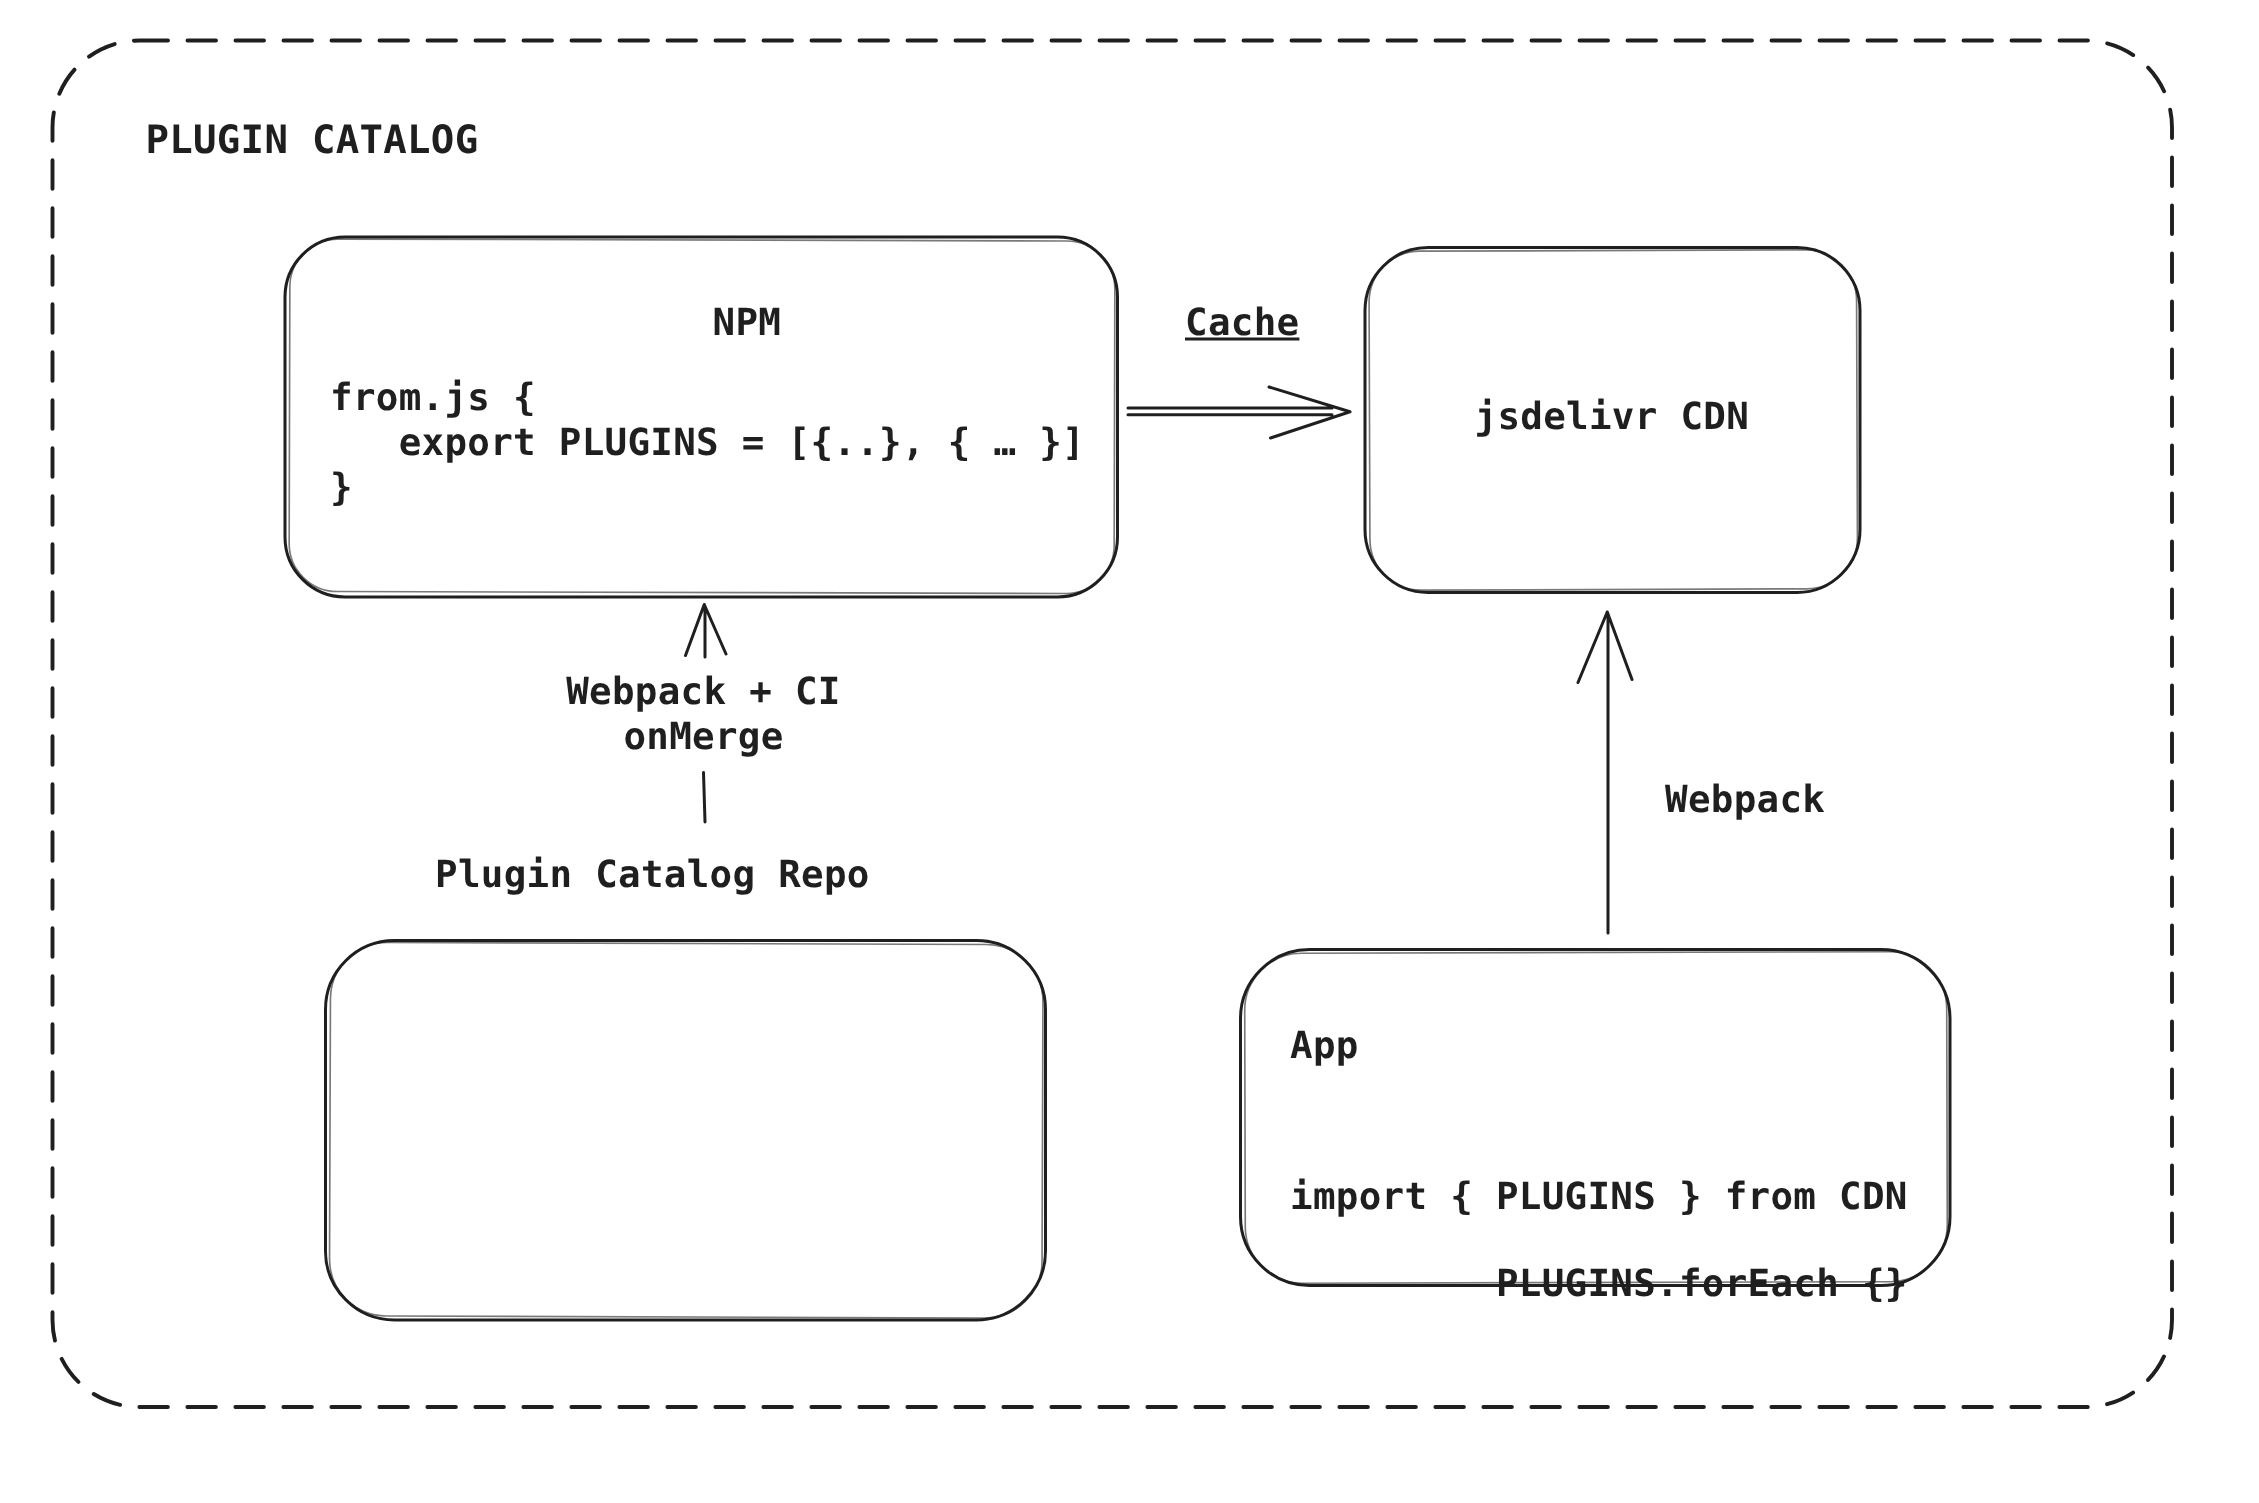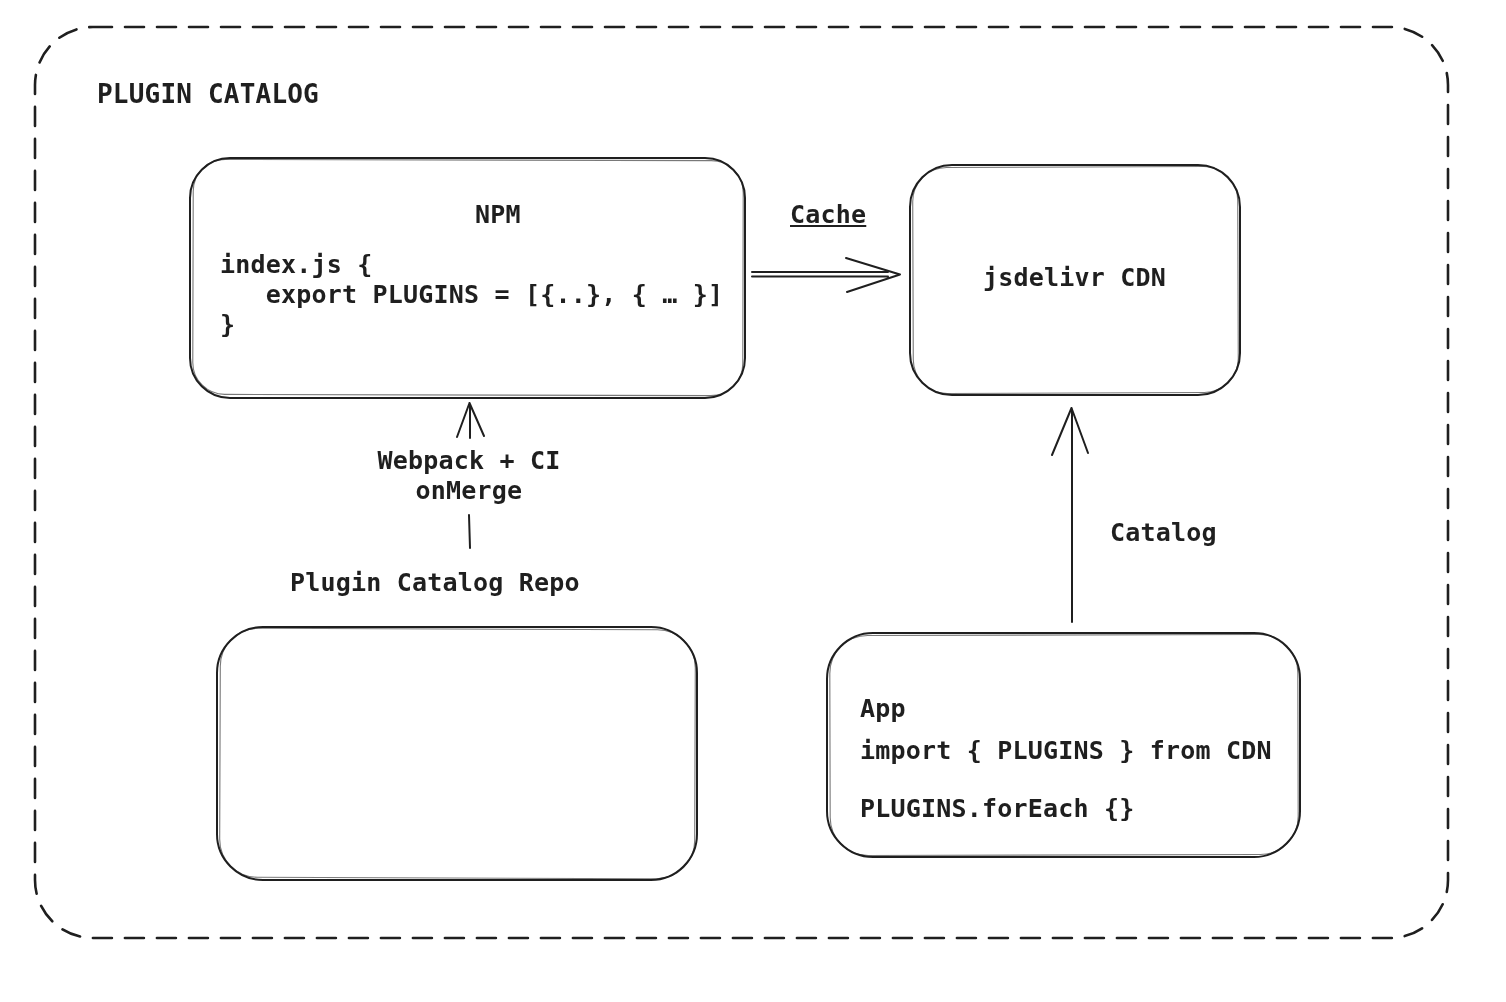--- a/index.html
+++ b/index.html
@@ -70,35 +70,35 @@
       <path stroke-width="2" d="M470 438 L470 404 M457 437 L469.5 403 M484 436 L469.5 403 M469 515 L470 548"></path>
 
       <path stroke-width="2" d="M1072 622 L1072 409 M1052 455 L1071.5 408 M1088 453 L1071.5 408"></path>
     </g>
   </svg>
 
   <div class="txt" style="left:97px; top:79px; font-size:26px;">PLUGIN CATALOG</div>
 
   <div class="txt" style="left:436px; top:200px;margin-left:39px;">NPM</div>
 
-  <div class="txt" style="left:220px; top:250px;">index.js {
+  <div class="txt" style="left:220px; top:250px;">from.js {
    export PLUGINS = [{..}, { … }]
 }</div>
 
   <div class="txt" style="left:790px; top:200px;text-decoration:underline;">Cache</div>
 
   <div class="txt" style="left:983px; top:263px;">jsdelivr CDN</div>
 
   <div class="txt center" style="left:369px; top:446px; width:200px;">Webpack + CI
 onMerge</div>
 
   <div class="txt" style="left:290px; top:568px;">Plugin Catalog Repo</div>
 
 
-  <div class="txt" style="left:1110px; top:518px;">Catalog</div>
+  <div class="txt" style="left:1110px; top:518px;">Webpack</div>
 
-  <div class="txt" style="left:860px; top:682px;margin-top:12px;">App</div>
+  <div class="txt" style="left:860px; top:682px;">App</div>
 
-  <div class="txt lh29" style="left:860px; top:736px;">import { PLUGINS } from CDN
+  <div class="txt lh29" style="left:860px; top:783px;text-align:right;">import { PLUGINS } from CDN
 
 PLUGINS.forEach {}</div>
 
 </div>
 
 </body></html>

